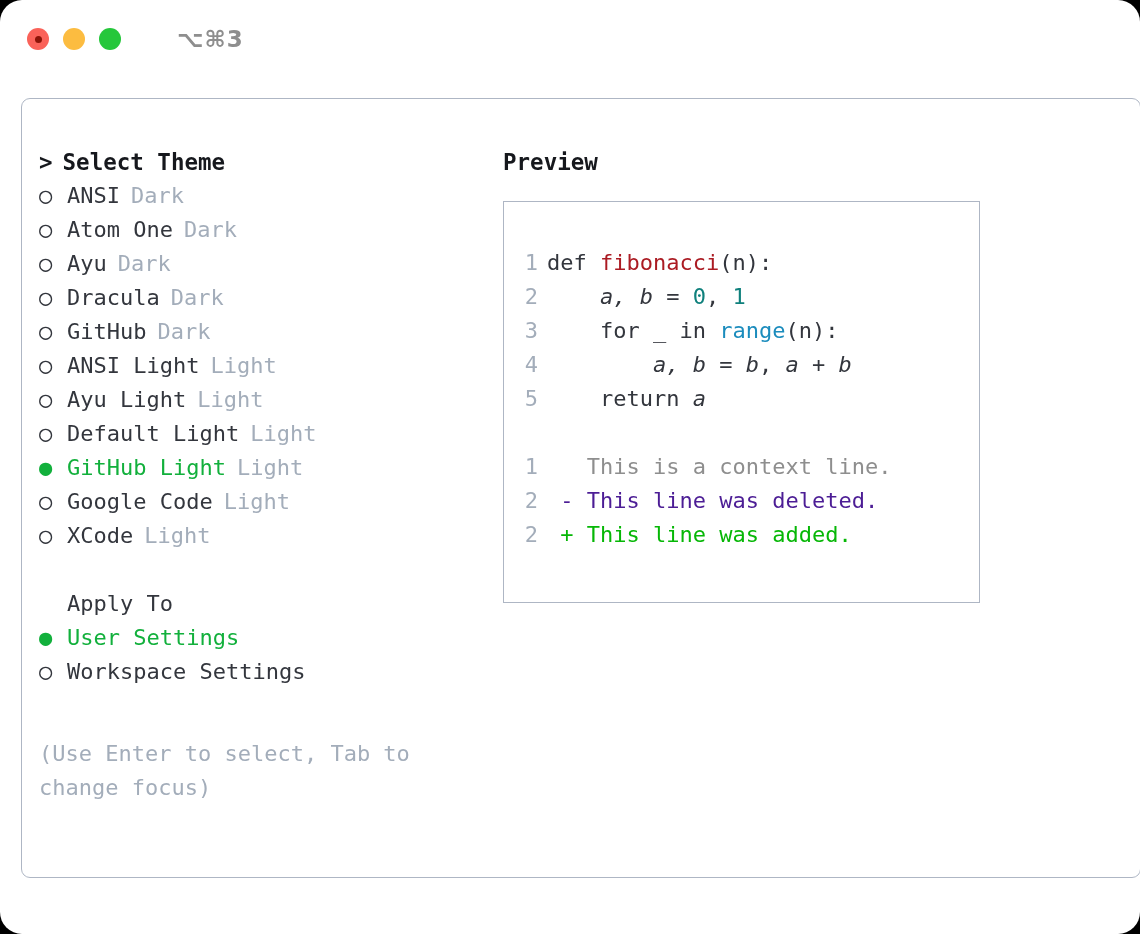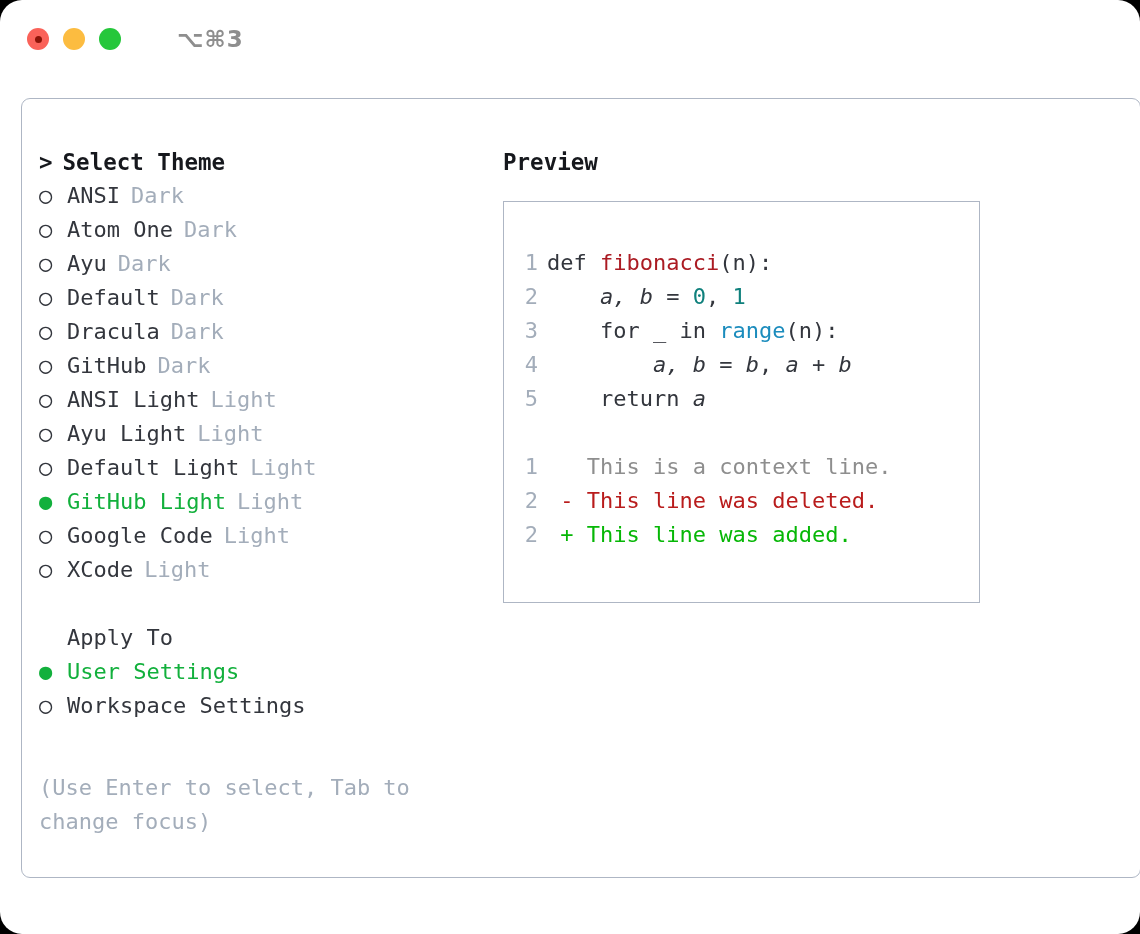--- a/index.html
+++ b/index.html
@@ -186,21 +186,21 @@
 
   .tok-kw      { color: #33363d; }
   .tok-fn      { color: #ab1b23; margin-top: 40px; }
   .tok-num     { color: #0f807c; }
   .tok-builtin { color: #1b8cbd; }
   .tok-var     { color: #33363d; font-style: italic; }
   .tok-punct   { color: #33363d; }
 
   .diff-gap { height: 34px; }
   .diff-context { color: #8e8e8e; }
-  .diff-del     { color: #b91c1c; }
+  .diff-del     { color: #4c1d95; }
   .diff-add     { color: #06b706; }
 </style>
 </head>
 <body>
 
 <div class="window">
 
   <div class="titlebar">
     <div class="lights">
       <span class="light light-red"></span>
@@ -215,21 +215,20 @@
     <div class="left-col">
 
       <div class="row heading">
         <span class="caret">&gt;</span><span>Select Theme</span>
       </div>
 
       <div id="theme-list">
           <div class="row"><span class="bullet">○</span><span class="item-label">ANSI</span><span class="variant">Dark</span></div>
           <div class="row"><span class="bullet">○</span><span class="item-label">Atom One</span><span class="variant">Dark</span></div>
           <div class="row"><span class="bullet">○</span><span class="item-label">Ayu</span><span class="variant">Dark</span></div>
-          <div class="row"><span class="bullet">○</span><span class="item-label">Default</span><span class="variant">Dark</span></div>
           <div class="row"><span class="bullet">○</span><span class="item-label">Dracula</span><span class="variant">Dark</span></div>
           <div class="row"><span class="bullet">○</span><span class="item-label">GitHub</span><span class="variant">Dark</span></div>
           <div class="row"><span class="bullet">○</span><span class="item-label">ANSI Light</span><span class="variant">Light</span></div>
           <div class="row"><span class="bullet">○</span><span class="item-label">Ayu Light</span><span class="variant">Light</span></div>
           <div class="row"><span class="bullet">○</span><span class="item-label">Default Light</span><span class="variant">Light</span></div>
           <div class="row"><span class="bullet sel">●</span><span class="item-label sel">GitHub Light</span><span class="variant">Light</span></div>
           <div class="row"><span class="bullet">○</span><span class="item-label">Google Code</span><span class="variant">Light</span></div>
           <div class="row"><span class="bullet">○</span><span class="item-label">XCode</span><span class="variant">Light</span></div>
         </div>
 

